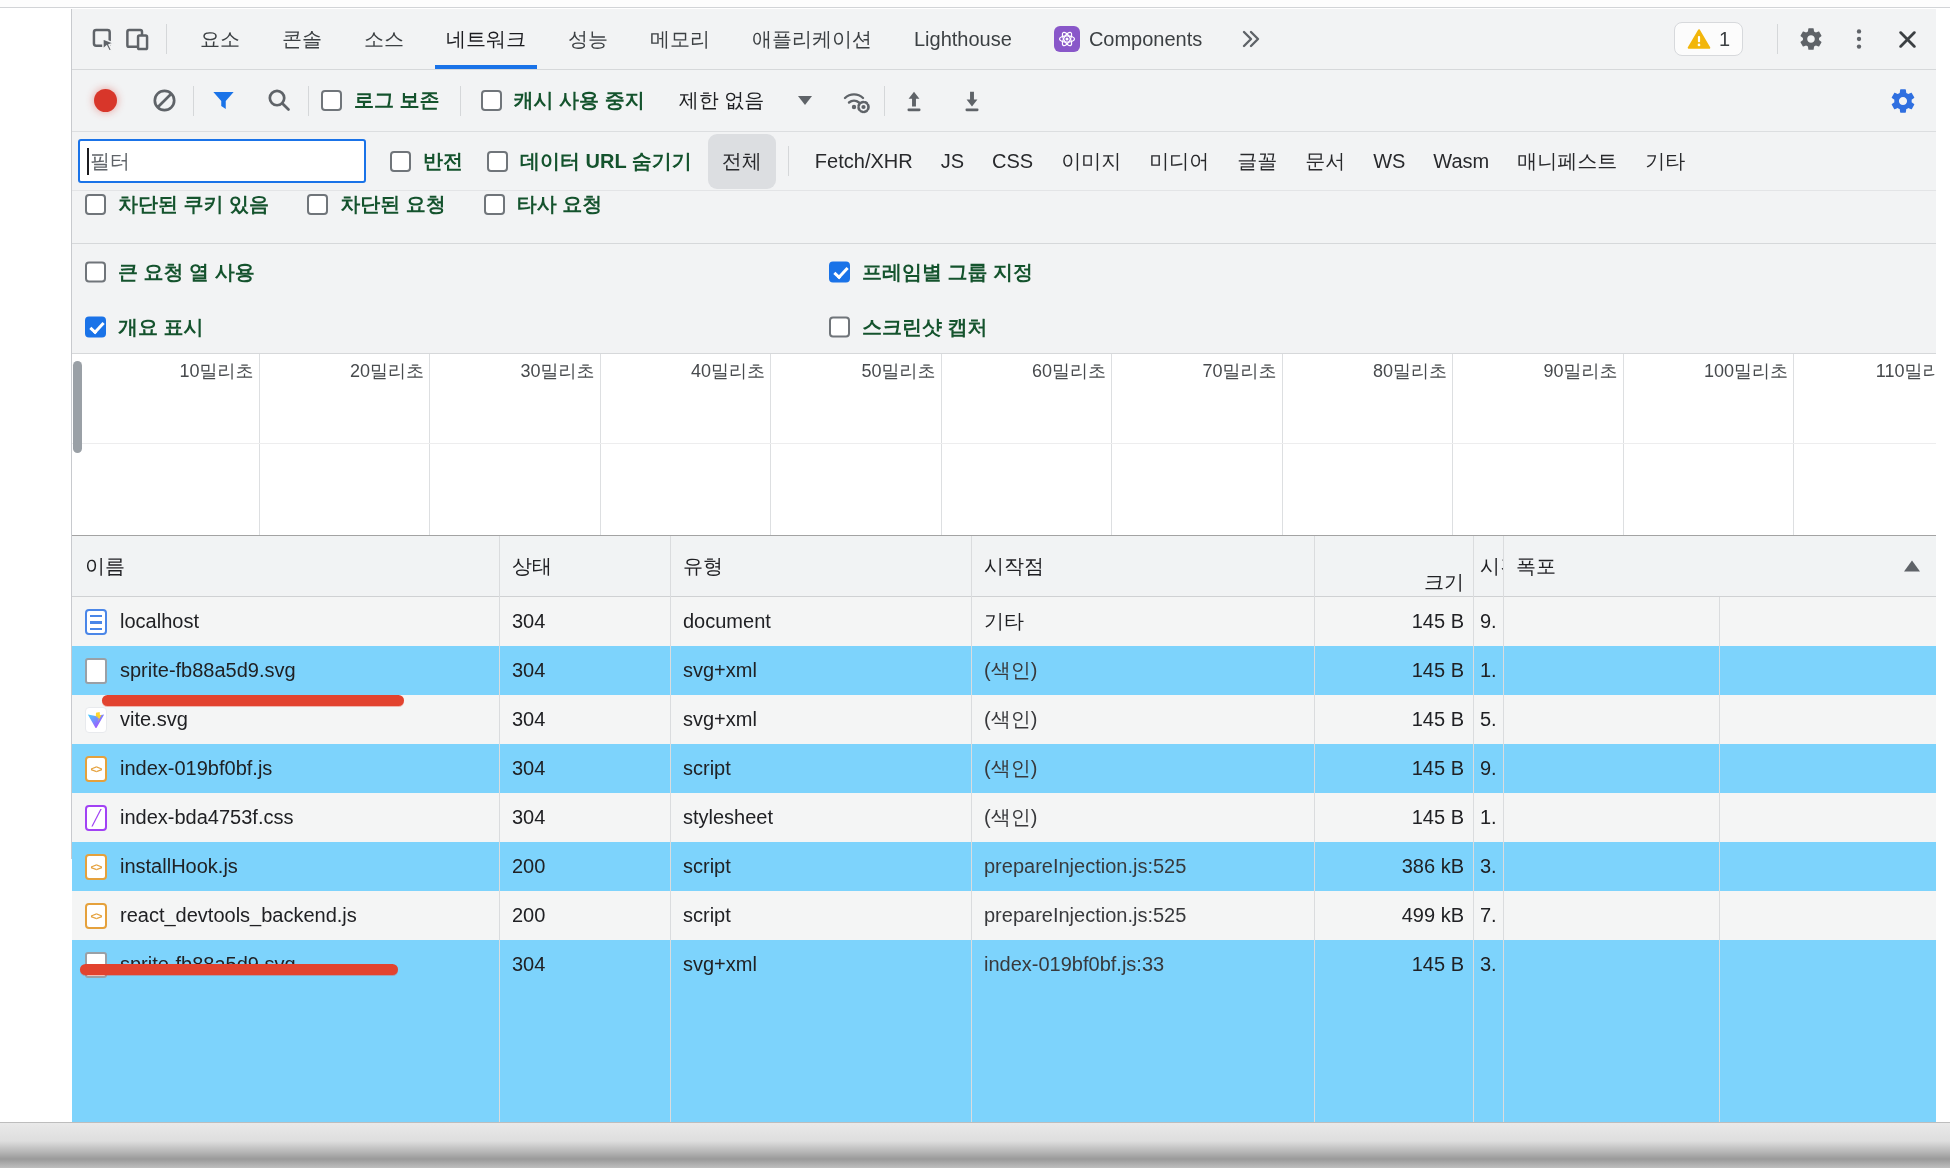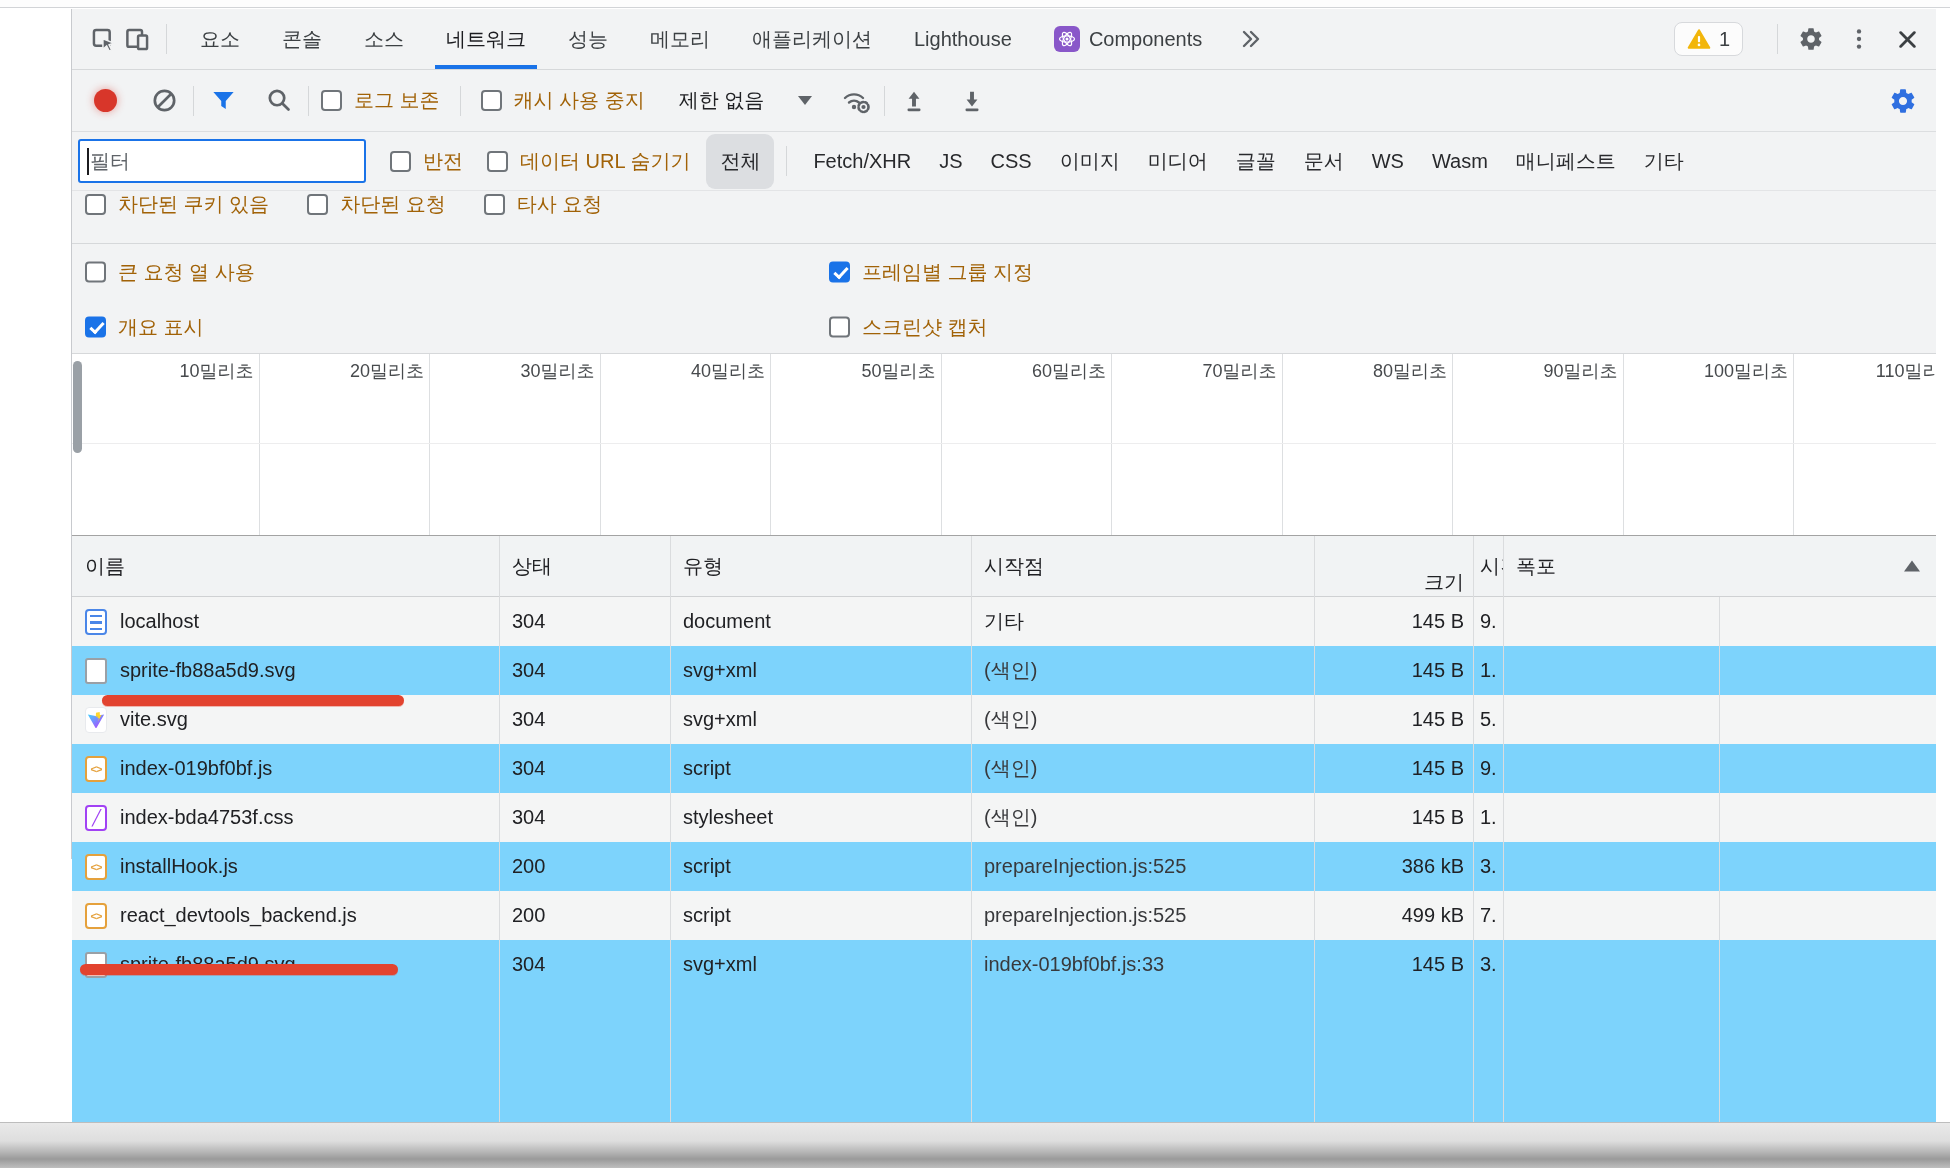--- a/index.html
+++ b/index.html
@@ -44,21 +44,21 @@
   .toolbar { top:61px; height:62px; display:flex; align-items:center; padding-left:22px;
              border-bottom:1px solid #dcdee0; }
   .rec-dot { width:23px; height:23px; border-radius:50%; background:#d8362a;
              box-shadow:0 0 9px rgba(217,48,37,.45); flex:none; cursor:pointer; }
   .toolbar .gap { width:30px; flex:none; }
   .cb { width:21px; height:21px; border:2px solid #70757a; border-radius:4px; background:#fff;
         flex:none; position:relative; cursor:pointer; }
   .cb.checked { background:#1a73e8; border-color:#1a73e8; }
   .cb.checked::after { content:""; position:absolute; left:6px; top:1px; width:5px; height:11px;
                        border:solid #fff; border-width:0 3px 3px 0; transform:rotate(43deg); }
-  .cb-label { margin-left:12px; color:#a16207; white-space:nowrap; }
+  .cb-label { margin-left:12px; color:#14532d; white-space:nowrap;font-weight:bold; }
   .throttle { display:flex; align-items:center; gap:16px; margin-left:34px; cursor:pointer; }
   .tri-down { width:0; height:0; border-left:7px solid transparent; border-right:7px solid transparent;
               border-top:9px solid #5f6368; }
   .toolbar .right-gear { margin-left:auto; margin-right:16px; }
 
   
   .filterbar { top:123px; height:59px; display:flex; align-items:center; padding-left:6px;
                border-bottom:1px solid #e3e4e6; }
   .filter-input { width:288px; height:44px; border:2px solid #1a73e8; border-radius:3px;
                   background:#fff; display:flex; align-items:center; padding-left:7px; flex:none; }

